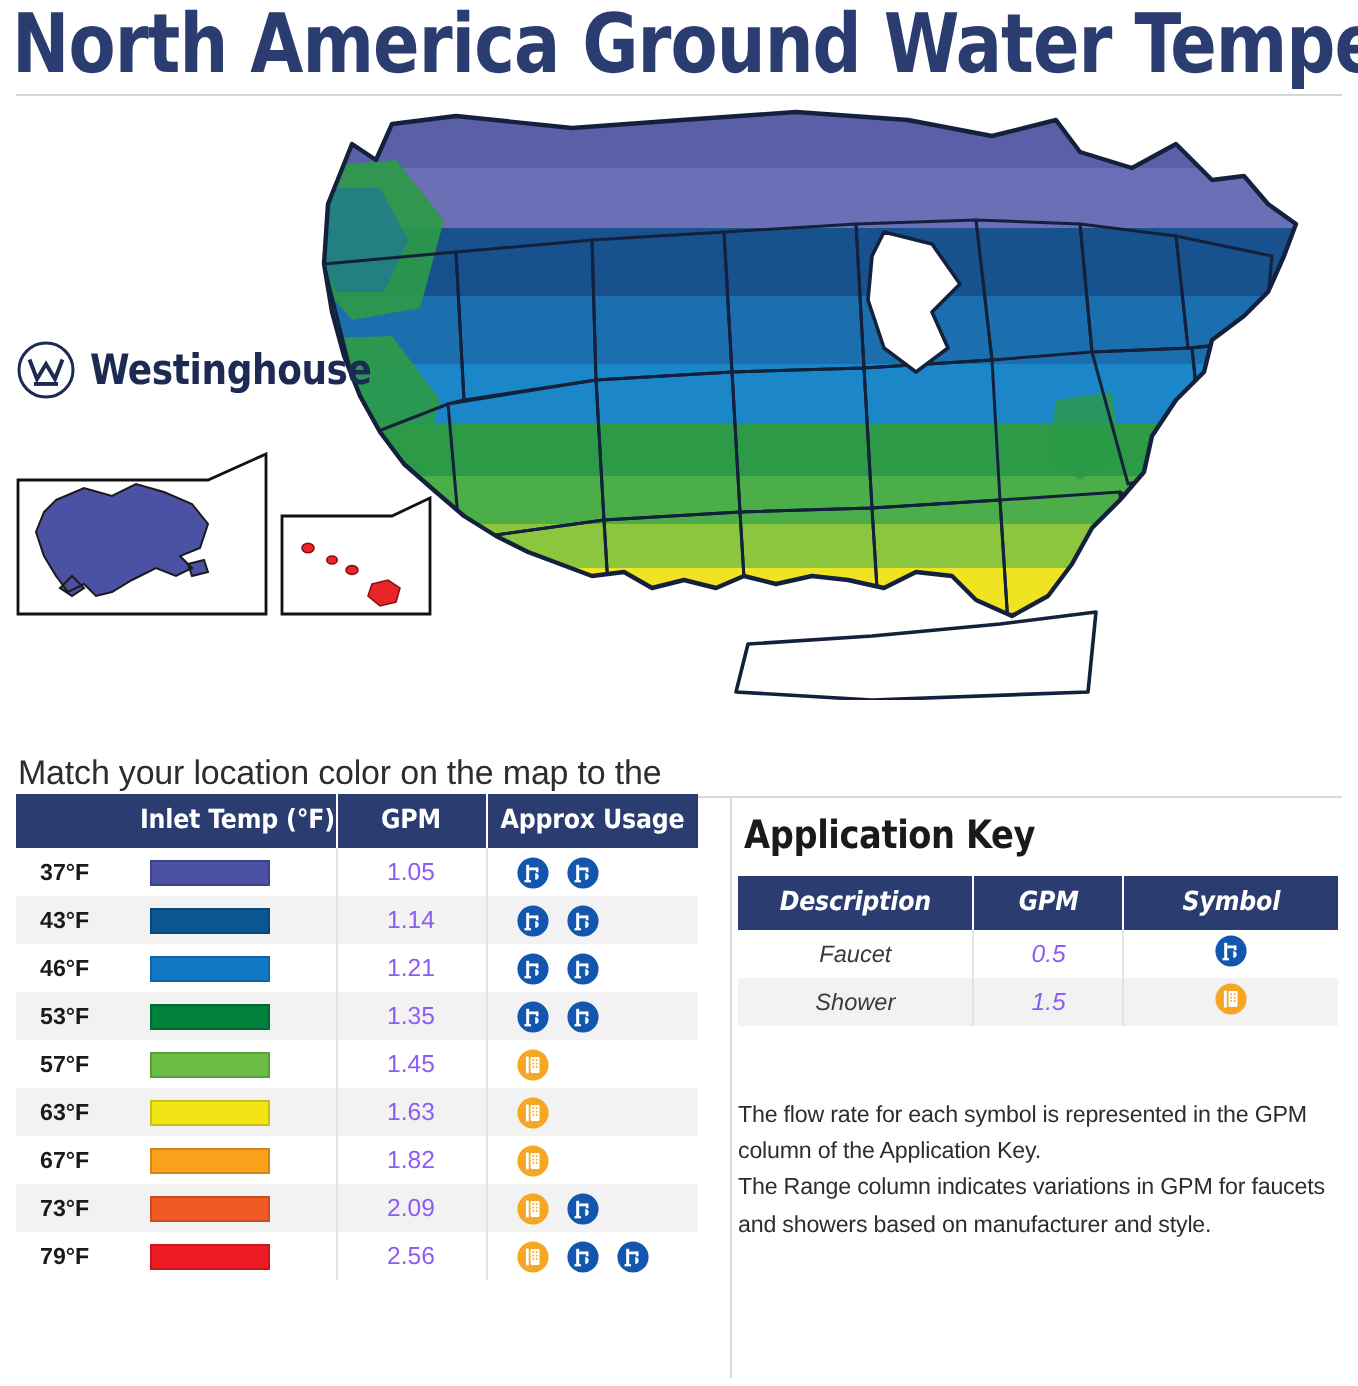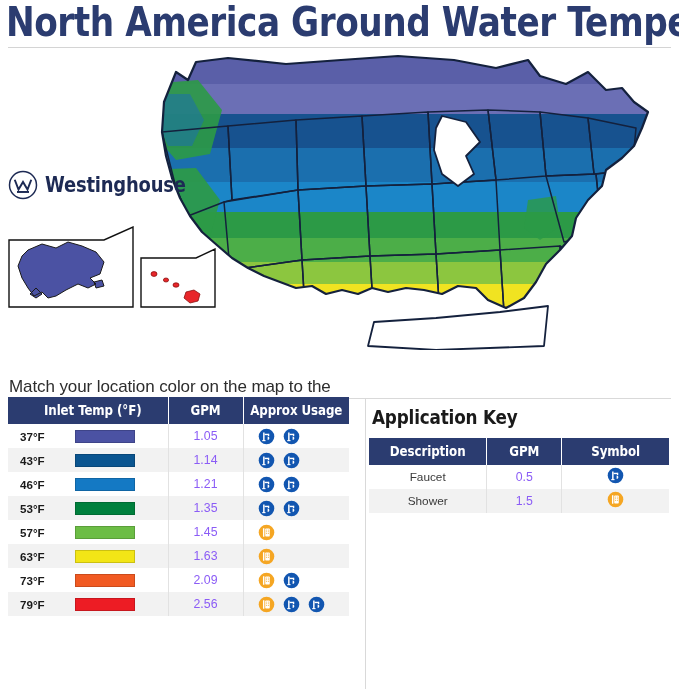--- a/index.html
+++ b/index.html
@@ -127,36 +127,36 @@
     font-size: 13px;
     color: #1a1a1a;
     letter-spacing: -0.3px;
     transform: scaleX(0.94);
     transform-origin: left baseline;
     white-space: nowrap;
   }
 
   table { border-collapse: collapse; table-layout: fixed; }
   .tbl-left { width: 341px; margin-left: 8px; }
-  .tbl-right { width: 300px; margin-left: 12px; }
+  .tbl-right { width: 300px; margin-left: 12px; font-style: italic; }
 
   thead th {
     background: #2b3c70;
     color: #ffffff;
     font-family: "Liberation Sans Narrow", "DejaVu Sans Condensed", "Liberation Sans", sans-serif;
     font-weight: bold;
     font-size: 13.2px;
     letter-spacing: -0.1px;
     height: 27px;
     border-right: 1px solid #ffffff;
     padding: 0;
     vertical-align: middle;
   }
   thead th:last-child { border-right: none; }
-  .th-pad-left { text-align: center; padding-left: 10px; }
+  .th-pad-left { text-align: right; padding-left: 10px; }
 
   tbody td {
     height: 24px;
     font-size: 11.8px;
     color: #3a3a3a;
     padding: 0;
     vertical-align: middle;
     text-align: center;
     border-right: 1px solid #e2e2e2;
   }
@@ -498,59 +498,51 @@
                     <rect x="11.6" y="12.8" width="1.2" height="1.2"></rect>
                     <rect x="14.0" y="12.8" width="1.2" height="1.2"></rect>
                   </g>
                 </svg>
               </div>
             </td>
           </tr>
           <tr>
             <td>
               <div class="cell-temp">
-                <span class="temp-label">73°F</span>
-                <span class="swatch" style="background:#f15a22"></span>
-              </div>
-            </td>
-            <td class="gpm-val">2.09</td>
+                <span class="temp-label">67°F</span>
+                <span class="swatch" style="background:#f9a11b"></span>
+              </div>
+            </td>
+            <td class="gpm-val">1.82</td>
             <td class="usage-cell">
               <div class="icon-row">
                 <svg width="17" height="17" viewBox="0 0 24 24">
                   <circle cx="12" cy="12" r="11" fill="#f5a623"></circle>
                   <path d="M7.0 6.0h2.0v12.0H7.0z" fill="#fff"></path>
                   <rect x="10.2" y="6.4" width="6.4" height="11.2" rx="1" fill="#fff"></rect>
                   <g fill="#f5a623">
                     <rect x="11.6" y="8.0" width="1.2" height="1.2"></rect>
                     <rect x="14.0" y="8.0" width="1.2" height="1.2"></rect>
                     <rect x="11.6" y="10.4" width="1.2" height="1.2"></rect>
                     <rect x="14.0" y="10.4" width="1.2" height="1.2"></rect>
                     <rect x="11.6" y="12.8" width="1.2" height="1.2"></rect>
                     <rect x="14.0" y="12.8" width="1.2" height="1.2"></rect>
                   </g>
                 </svg>
-                <svg width="17" height="17" viewBox="0 0 24 24">
-                  <circle cx="12" cy="12" r="11" fill="#1256b0"></circle>
-                  <path d="M7.2 6.2h2.1v11.6H7.2z" fill="#fff"></path>
-                  <path d="M9.3 8.1h5.4v2.0H9.3z" fill="#fff"></path>
-                  <path d="M14.0 8.1h1.9v3.4H14.0z" fill="#fff"></path>
-                  <path d="M13.6 12.0c1.4 0 2.4 1.1 2.4 2.4s-1.0 2.4-2.4 2.4z" fill="#fff"></path>
-                  <rect x="6.0" y="17.0" width="4.6" height="1.6" fill="#fff"></rect>
-                </svg>
-              </div>
-            </td>
-          </tr>
-          <tr>
-            <td>
-              <div class="cell-temp">
-                <span class="temp-label">79°F</span>
-                <span class="swatch" style="background:#ed1c24"></span>
-              </div>
-            </td>
-            <td class="gpm-val">2.56</td>
+              </div>
+            </td>
+          </tr>
+          <tr>
+            <td>
+              <div class="cell-temp">
+                <span class="temp-label">73°F</span>
+                <span class="swatch" style="background:#f15a22"></span>
+              </div>
+            </td>
+            <td class="gpm-val">2.09</td>
             <td class="usage-cell">
               <div class="icon-row">
                 <svg width="17" height="17" viewBox="0 0 24 24">
                   <circle cx="12" cy="12" r="11" fill="#f5a623"></circle>
                   <path d="M7.0 6.0h2.0v12.0H7.0z" fill="#fff"></path>
                   <rect x="10.2" y="6.4" width="6.4" height="11.2" rx="1" fill="#fff"></rect>
                   <g fill="#f5a623">
                     <rect x="11.6" y="8.0" width="1.2" height="1.2"></rect>
                     <rect x="14.0" y="8.0" width="1.2" height="1.2"></rect>
                     <rect x="11.6" y="10.4" width="1.2" height="1.2"></rect>
@@ -560,79 +552,114 @@
                   </g>
                 </svg>
                 <svg width="17" height="17" viewBox="0 0 24 24">
                   <circle cx="12" cy="12" r="11" fill="#1256b0"></circle>
                   <path d="M7.2 6.2h2.1v11.6H7.2z" fill="#fff"></path>
                   <path d="M9.3 8.1h5.4v2.0H9.3z" fill="#fff"></path>
                   <path d="M14.0 8.1h1.9v3.4H14.0z" fill="#fff"></path>
                   <path d="M13.6 12.0c1.4 0 2.4 1.1 2.4 2.4s-1.0 2.4-2.4 2.4z" fill="#fff"></path>
                   <rect x="6.0" y="17.0" width="4.6" height="1.6" fill="#fff"></rect>
                 </svg>
-                <svg width="17" height="17" viewBox="0 0 24 24">
-                  <circle cx="12" cy="12" r="11" fill="#1256b0"></circle>
-                  <path d="M7.2 6.2h2.1v11.6H7.2z" fill="#fff"></path>
-                  <path d="M9.3 8.1h5.4v2.0H9.3z" fill="#fff"></path>
-                  <path d="M14.0 8.1h1.9v3.4H14.0z" fill="#fff"></path>
-                  <path d="M13.6 12.0c1.4 0 2.4 1.1 2.4 2.4s-1.0 2.4-2.4 2.4z" fill="#fff"></path>
-                  <rect x="6.0" y="17.0" width="4.6" height="1.6" fill="#fff"></rect>
-                </svg>
-              </div>
-            </td>
-          </tr>
-        </tbody>
-    </table>
-  </div>
-
-  <div class="panel-right">
-    <div class="panel-heading">
-      <span class="h-main">Application Key</span>
-    </div>
-
-    <table class="tbl-right">
-      <thead>
-        <tr>
-          <th style="width:110px">Description</th>
-          <th style="width:70px">GPM</th>
-          <th style="width:100px">Symbol</th>
-        </tr>
-      </thead>
-      <tbody>
-          <tr>
-            <td>Faucet</td>
-            <td class="gpm-val">0.5</td>
-            <td class="sym-cell"><span class="sym-wrap">
-                <svg width="17" height="17" viewBox="0 0 24 24">
-                  <circle cx="12" cy="12" r="11" fill="#1256b0"></circle>
-                  <path d="M7.2 6.2h2.1v11.6H7.2z" fill="#fff"></path>
-                  <path d="M9.3 8.1h5.4v2.0H9.3z" fill="#fff"></path>
-                  <path d="M14.0 8.1h1.9v3.4H14.0z" fill="#fff"></path>
-                  <path d="M13.6 12.0c1.4 0 2.4 1.1 2.4 2.4s-1.0 2.4-2.4 2.4z" fill="#fff"></path>
-                  <rect x="6.0" y="17.0" width="4.6" height="1.6" fill="#fff"></rect>
-                </svg>
-              </span></td>
-          </tr>
-          <tr>
-            <td>Shower</td>
-            <td class="gpm-val">1.5</td>
-            <td class="sym-cell"><span class="sym-wrap">
+              </div>
+            </td>
+          </tr>
+          <tr>
+            <td>
+              <div class="cell-temp">
+                <span class="temp-label">79°F</span>
+                <span class="swatch" style="background:#ed1c24"></span>
+              </div>
+            </td>
+            <td class="gpm-val">2.56</td>
+            <td class="usage-cell">
+              <div class="icon-row">
                 <svg width="17" height="17" viewBox="0 0 24 24">
                   <circle cx="12" cy="12" r="11" fill="#f5a623"></circle>
                   <path d="M7.0 6.0h2.0v12.0H7.0z" fill="#fff"></path>
                   <rect x="10.2" y="6.4" width="6.4" height="11.2" rx="1" fill="#fff"></rect>
                   <g fill="#f5a623">
                     <rect x="11.6" y="8.0" width="1.2" height="1.2"></rect>
                     <rect x="14.0" y="8.0" width="1.2" height="1.2"></rect>
                     <rect x="11.6" y="10.4" width="1.2" height="1.2"></rect>
                     <rect x="14.0" y="10.4" width="1.2" height="1.2"></rect>
                     <rect x="11.6" y="12.8" width="1.2" height="1.2"></rect>
                     <rect x="14.0" y="12.8" width="1.2" height="1.2"></rect>
                   </g>
                 </svg>
-              </span></td>
+                <svg width="17" height="17" viewBox="0 0 24 24">
+                  <circle cx="12" cy="12" r="11" fill="#1256b0"></circle>
+                  <path d="M7.2 6.2h2.1v11.6H7.2z" fill="#fff"></path>
+                  <path d="M9.3 8.1h5.4v2.0H9.3z" fill="#fff"></path>
+                  <path d="M14.0 8.1h1.9v3.4H14.0z" fill="#fff"></path>
+                  <path d="M13.6 12.0c1.4 0 2.4 1.1 2.4 2.4s-1.0 2.4-2.4 2.4z" fill="#fff"></path>
+                  <rect x="6.0" y="17.0" width="4.6" height="1.6" fill="#fff"></rect>
+                </svg>
+                <svg width="17" height="17" viewBox="0 0 24 24">
+                  <circle cx="12" cy="12" r="11" fill="#1256b0"></circle>
+                  <path d="M7.2 6.2h2.1v11.6H7.2z" fill="#fff"></path>
+                  <path d="M9.3 8.1h5.4v2.0H9.3z" fill="#fff"></path>
+                  <path d="M14.0 8.1h1.9v3.4H14.0z" fill="#fff"></path>
+                  <path d="M13.6 12.0c1.4 0 2.4 1.1 2.4 2.4s-1.0 2.4-2.4 2.4z" fill="#fff"></path>
+                  <rect x="6.0" y="17.0" width="4.6" height="1.6" fill="#fff"></rect>
+                </svg>
+              </div>
+            </td>
           </tr>
         </tbody>
     </table>
-
+  </div>
+
+  <div class="panel-right">
+    <div class="panel-heading">
+      <span class="h-main">Application Key</span>
+    </div>
+
+    <table class="tbl-right">
+      <thead>
+        <tr>
+          <th style="width:110px">Description</th>
+          <th style="width:70px">GPM</th>
+          <th style="width:100px">Symbol</th>
+        </tr>
+      </thead>
+      <tbody>
+          <tr>
+            <td>Faucet</td>
+            <td class="gpm-val">0.5</td>
+            <td class="sym-cell"><span class="sym-wrap">
+                <svg width="17" height="17" viewBox="0 0 24 24">
+                  <circle cx="12" cy="12" r="11" fill="#1256b0"></circle>
+                  <path d="M7.2 6.2h2.1v11.6H7.2z" fill="#fff"></path>
+                  <path d="M9.3 8.1h5.4v2.0H9.3z" fill="#fff"></path>
+                  <path d="M14.0 8.1h1.9v3.4H14.0z" fill="#fff"></path>
+                  <path d="M13.6 12.0c1.4 0 2.4 1.1 2.4 2.4s-1.0 2.4-2.4 2.4z" fill="#fff"></path>
+                  <rect x="6.0" y="17.0" width="4.6" height="1.6" fill="#fff"></rect>
+                </svg>
+              </span></td>
+          </tr>
+          <tr>
+            <td>Shower</td>
+            <td class="gpm-val">1.5</td>
+            <td class="sym-cell"><span class="sym-wrap">
+                <svg width="17" height="17" viewBox="0 0 24 24">
+                  <circle cx="12" cy="12" r="11" fill="#f5a623"></circle>
+                  <path d="M7.0 6.0h2.0v12.0H7.0z" fill="#fff"></path>
+                  <rect x="10.2" y="6.4" width="6.4" height="11.2" rx="1" fill="#fff"></rect>
+                  <g fill="#f5a623">
+                    <rect x="11.6" y="8.0" width="1.2" height="1.2"></rect>
+                    <rect x="14.0" y="8.0" width="1.2" height="1.2"></rect>
+                    <rect x="11.6" y="10.4" width="1.2" height="1.2"></rect>
+                    <rect x="14.0" y="10.4" width="1.2" height="1.2"></rect>
+                    <rect x="11.6" y="12.8" width="1.2" height="1.2"></rect>
+                    <rect x="14.0" y="12.8" width="1.2" height="1.2"></rect>
+                  </g>
+                </svg>
+              </span></td>
+          </tr>
+        </tbody>
+    </table>
+
+    <div class="key-note">The flow rate for each symbol is represented in the GPM column of the Application Key.<br>The Range column indicates variations in GPM for faucets and showers based on manufacturer and style.</div>
   </div>
 </div>
 
 </body></html>

